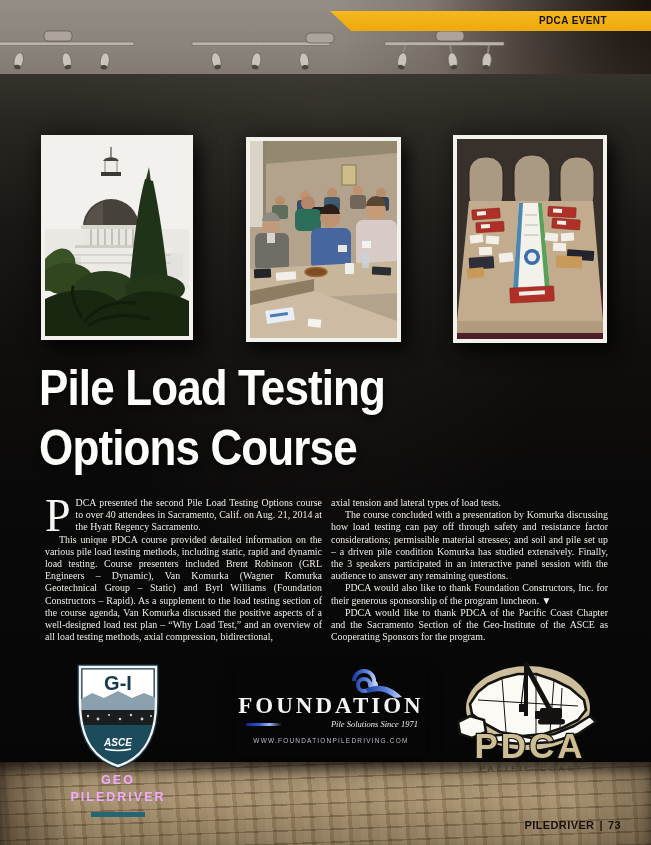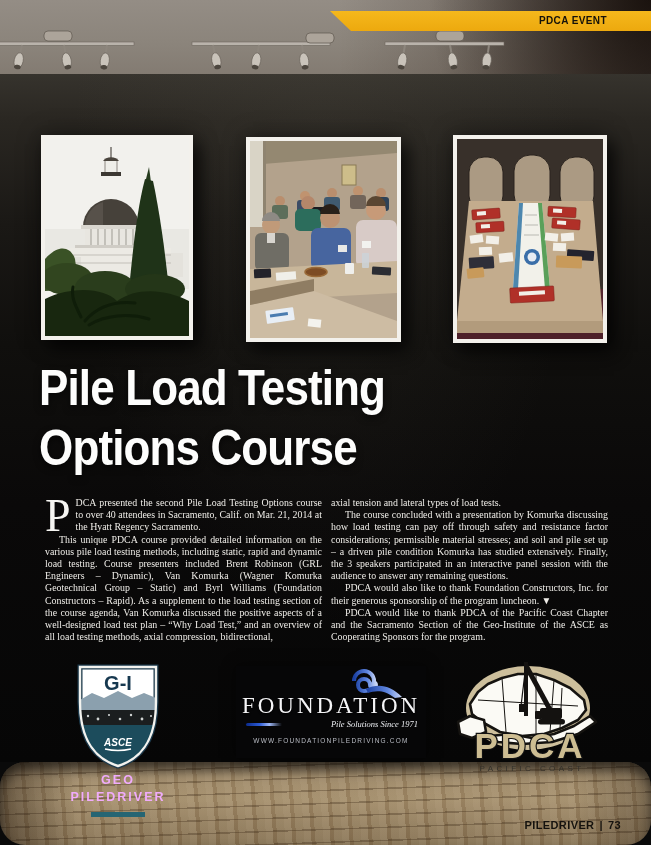--- a/index.html
+++ b/index.html
@@ -50,36 +50,36 @@
   .article p.indent{text-indent:14px;}
   .dropcap{float:left;font-size:46px;line-height:35px;padding:1px 5px 0 0;color:#f6f5f2;}
 
   
   .floor{position:absolute;left:0;top:762px;width:651px;height:83px;z-index:1;
     background:
       linear-gradient(90deg, rgba(28,18,10,.45), rgba(0,0,0,0) 12%, rgba(0,0,0,0) 88%, rgba(28,18,10,.30)),
       repeating-linear-gradient(178deg, rgba(56,38,20,.32) 0 1.5px, rgba(0,0,0,0) 1.5px 13px),
       repeating-linear-gradient(86deg, rgba(255,244,228,.10) 0 7px, rgba(88,58,33,.13) 7px 11px, rgba(255,249,238,.06) 11px 19px),
       linear-gradient(180deg,#7c6a50 0%,#9c8766 18%,#a28c69 45%,#8f7a5a 80%,#857152 100%);
-    box-shadow:inset 0 8px 12px rgba(0,0,0,.55);border-radius:25px;}
+    box-shadow:inset 0 8px 12px rgba(0,0,0,.55);}
   .footer{position:absolute;right:30px;top:57px;font-size:11px;font-weight:700;
     color:#15120e;letter-spacing:.4px;}
   .footer .sep{margin:0 5px;}
 
   
   .gi-logo{position:absolute;left:74px;top:664px;z-index:3;}
   .gi-name{position:absolute;left:62px;top:772px;width:112px;z-index:3;text-align:center;
     color:#f0abfc;font-weight:700;letter-spacing:2px;line-height:17px;font-size:12.5px;}
   .gi-bar{width:54px;height:5px;margin:6px auto 0;background:#266573;}
 
   
   .fnd{position:absolute;left:236px;top:666px;width:190px;height:92px;background:#060607;z-index:3;
     box-shadow:0 0 12px rgba(0,0,0,.6);}
   .fnd .spiral{position:absolute;right:22px;top:1px;}
-  .fname{margin-top:27px;text-align:center;font-family:"Liberation Serif",serif;font-weight:400;
+  .fname{margin-top:27px;text-align:center;font-family:"Liberation Serif",serif;font-weight:700;
     font-size:23px;letter-spacing:3px;color:#f4f4f6;text-shadow:0 1px 2px #000;}
   .frow{display:flex;align-items:center;padding:0 8px 0 10px;margin-top:0;gap:39px;}
   .fswoosh{flex:1;height:3px;margin-right:7px;border-radius:2px;
     background:linear-gradient(90deg,#0b2a8a 0%,#2c5bd4 35%,#9db7f5 60%,rgba(157,183,245,0) 92%);}
   .ftag{font-family:"Liberation Serif",serif;font-style:italic;font-size:8.5px;color:#eceef2;white-space:nowrap;}
   .fweb{margin-top:8px;text-align:center;font-size:6.5px;letter-spacing:1.2px;color:#b9bcc4;}
 
   
   .pdca{position:absolute;left:452px;top:656px;z-index:3;}
 </style>
@@ -300,21 +300,21 @@
     </svg>
   </div>
 
   <h1 class="title">
     <span class="tline">Pile Load Testing</span>
     <span class="tline">Options Course</span>
   </h1>
 
   <div class="article">
     <div class="col">
-      <p><span class="dropcap">P</span><span>DCA presented the second Pile Load Testing Options course to over 40 attendees in Sacramento, Calif. on Mar. 21, 2014 at the Hyatt Regency Sacramento.</span></p>
+      <p><span class="dropcap">P</span><span>DCA presented the second Pile Load Testing Options course to over 40 attendees in Sacramento, Calif. on Aug. 21, 2014 at the Hyatt Regency Sacramento.</span></p>
       <p class="indent">This unique PDCA course provided detailed information on the various pile load testing methods, including static, rapid and dynamic load testing. Course presenters included Brent Robinson (GRL Engineers – Dynamic), Van Komurka (Wagner Komurka Geotechnical Group – Static) and Byrl Williams (Foundation Constructors – Rapid). As a supplement to the load testing section of the course agenda, Van Komurka discussed the positive aspects of a well-designed load test plan – “Why Load Test,” and an overview of all load testing methods, axial compression, bidirectional,</p>
     </div>
     <div class="col">
       <p>axial tension and lateral types of load tests.</p>
       <p class="indent">The course concluded with a presentation by Komurka discussing how load testing can pay off through safety and resistance factor considerations; permissible material stresses; and soil and pile set up – a driven pile condition Komurka has studied extensively. Finally, the 3 speakers participated in an interactive panel session with the audience to answer any remaining questions.</p>
       <p class="indent">PDCA would also like to thank Foundation Constructors, Inc. for their generous sponsorship of the program luncheon. ▼</p>
       <p class="indent">PDCA would like to thank PDCA of the Pacific Coast Chapter and the Sacramento Section of the Geo-Institute of the ASCE as Cooperating Sponsors for the program.</p>
     </div>
   </div>
 

